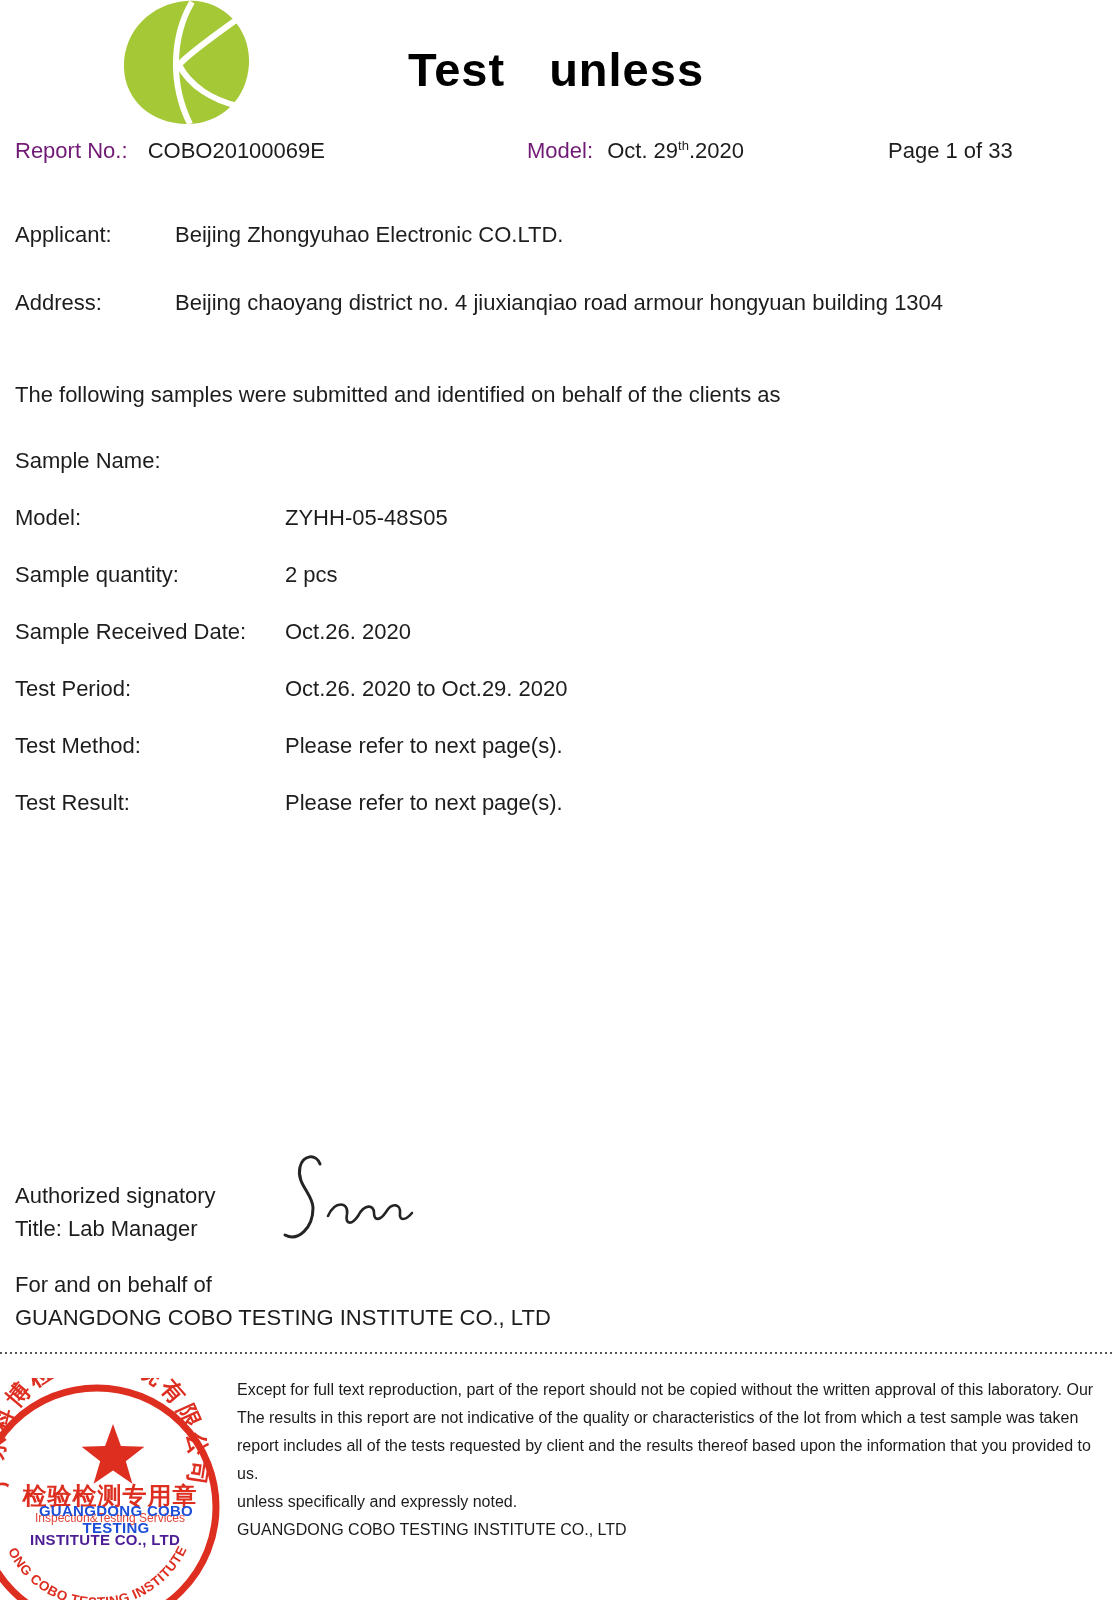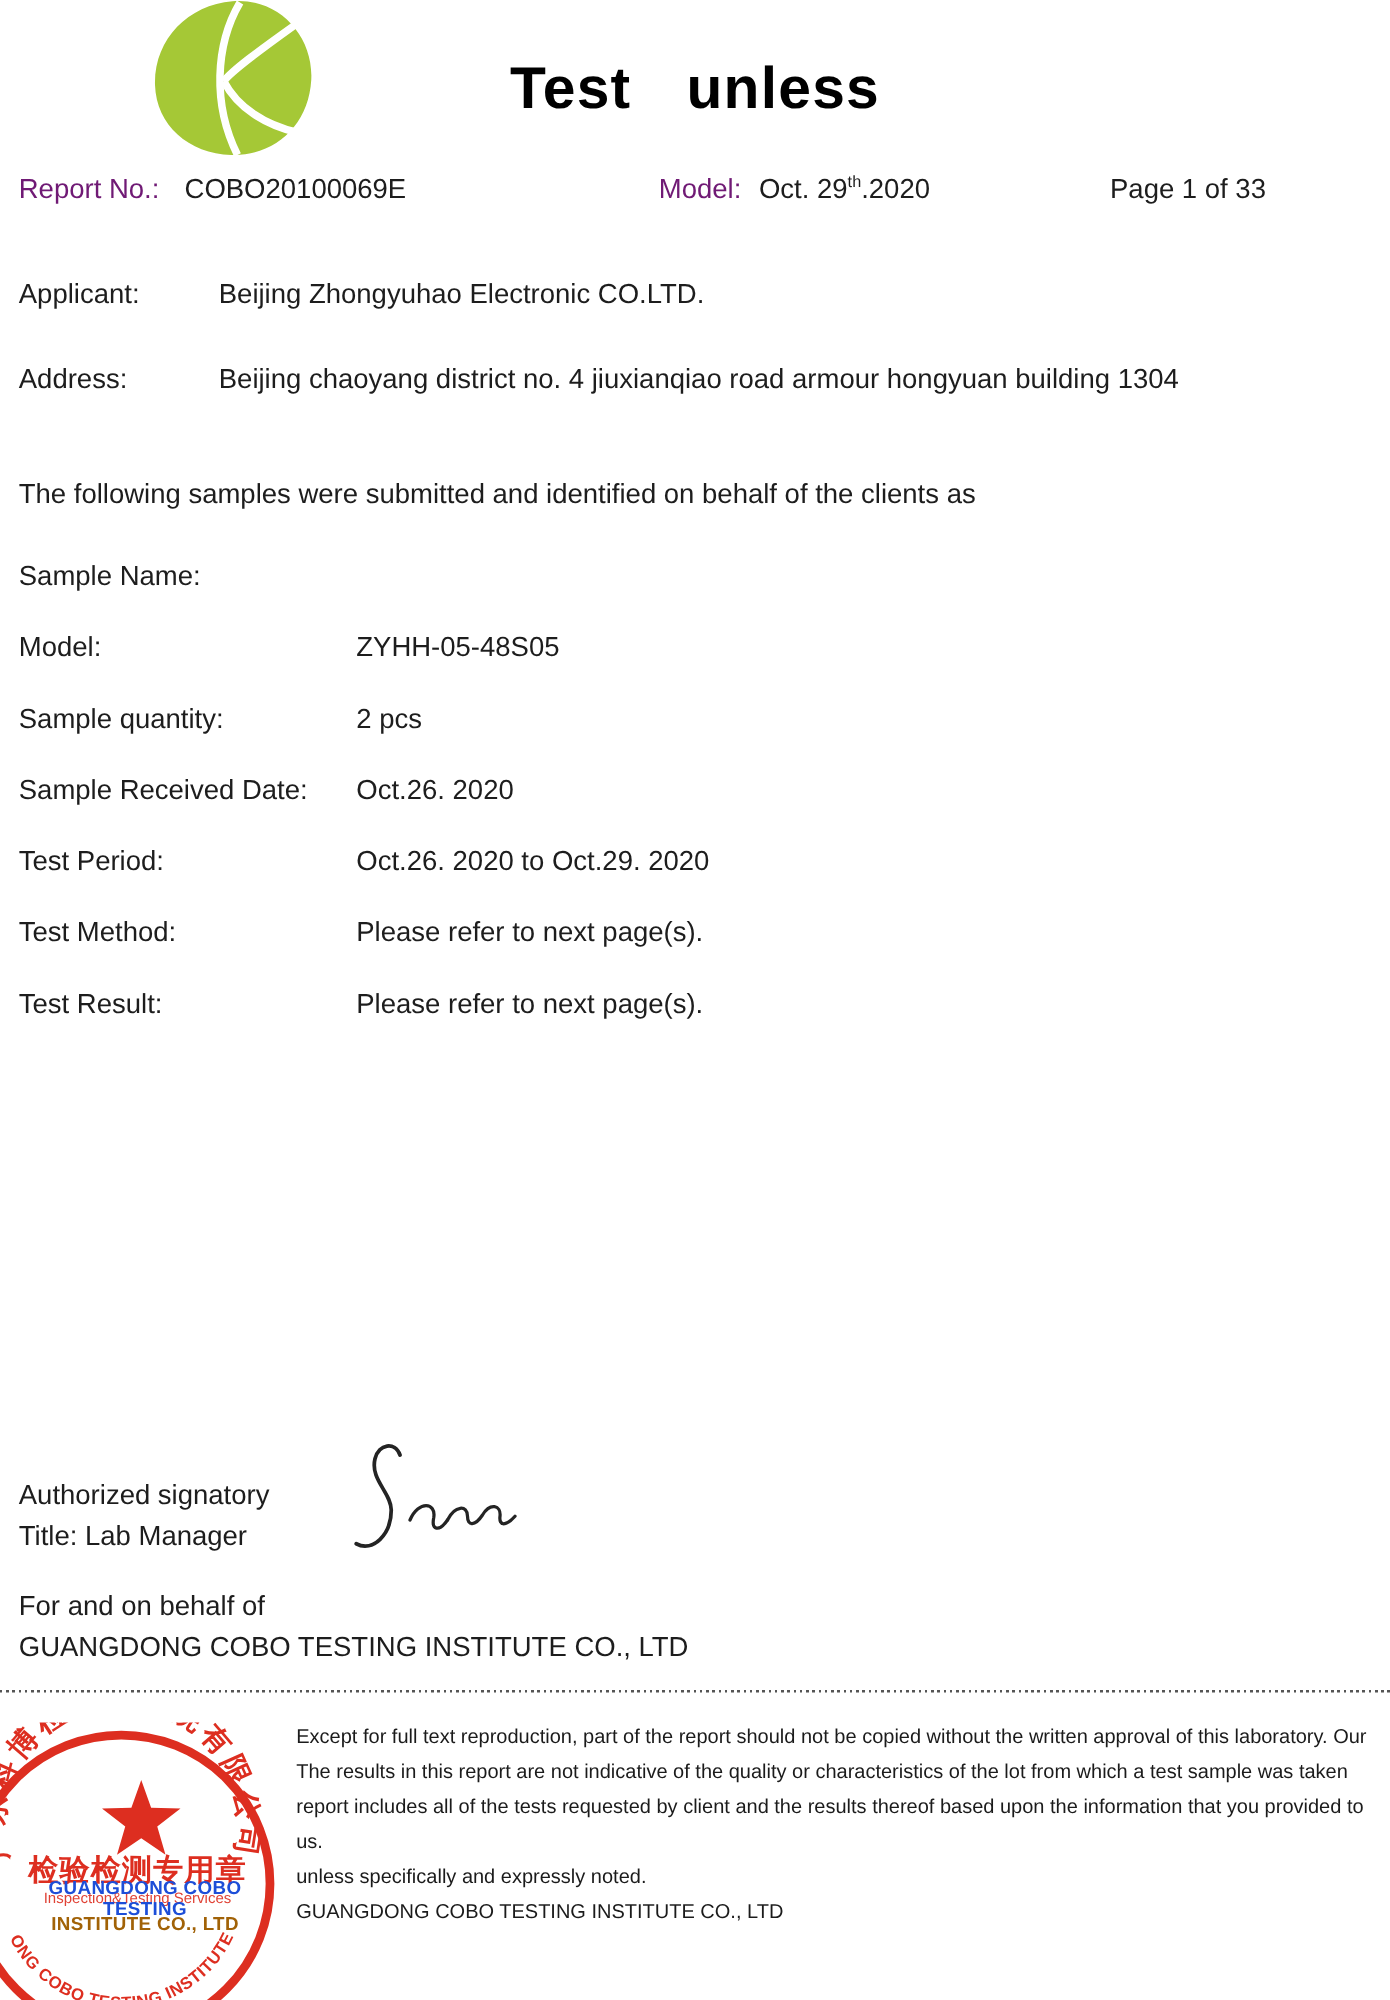--- a/index.html
+++ b/index.html
@@ -43,22 +43,22 @@
   .footer{
     left:237px; top:1376px; width:868px;
     font-size:16px; line-height:28px; color:#1b1b1b;
   }
   
   .stamp-black1{
     left:8px; top:1502px; width:216px; text-align:center;
     font-size:15px; font-weight:600; letter-spacing:0.3px; color:#1d4ed8;
   }
   .stamp-black2{
-    left:30px; top:1531px; width:172px; text-align:center;
-    font-size:15px; font-weight:600; letter-spacing:0.3px; color:#a16207;
+    left:30px; top:1531px; width:172px; text-align:left;
+    font-size:15px; font-weight:600; letter-spacing:0.3px; color:#4c1d95;
   }
   sup.th{font-size:13px; vertical-align:super; line-height:0;}
 </style>
 </head>
 <body>
 
 <div class="page">
 
   <svg class="abs" style="left:118px; top:0;" width="136" height="126" viewBox="0 0 136 126">
     <path d="M 68,1 C 32,4 5,32 6,68 C 7,100 33,123 67,124 C 102,125 129,100 131,64 C 133,29 105,-2 68,1 Z" fill="#a5c836"></path>

